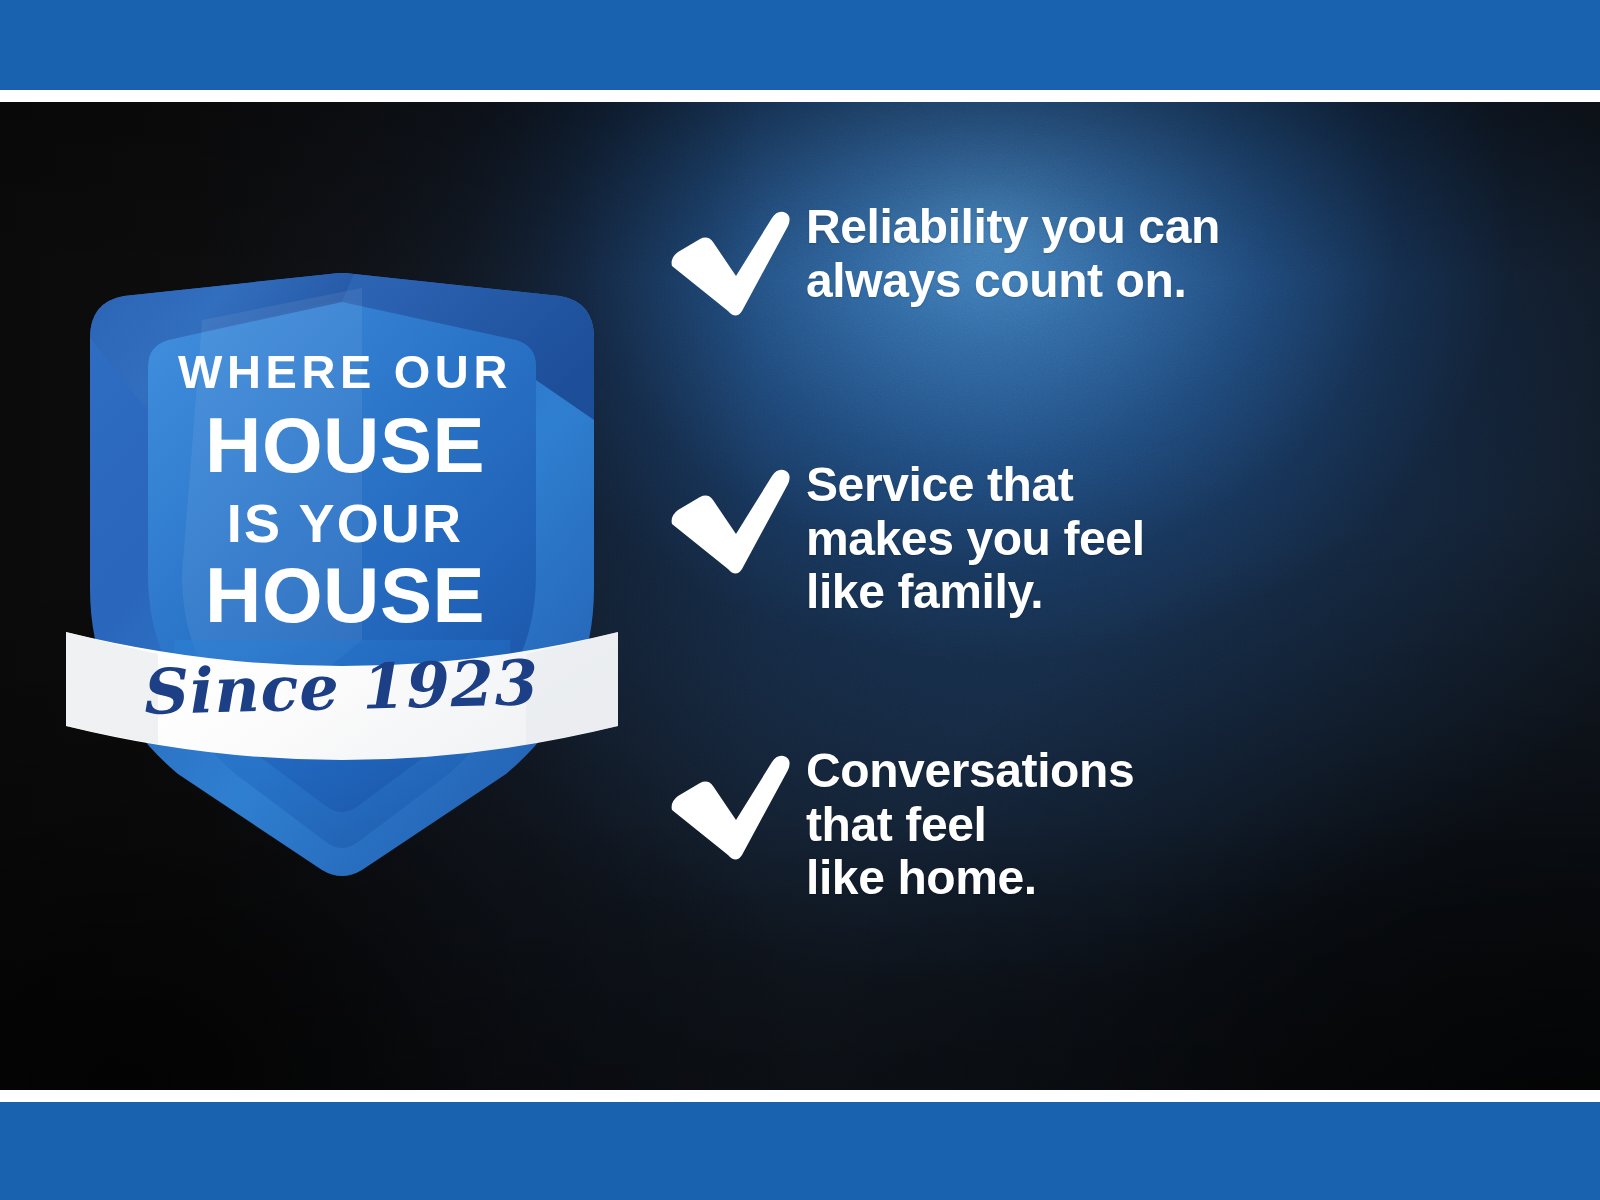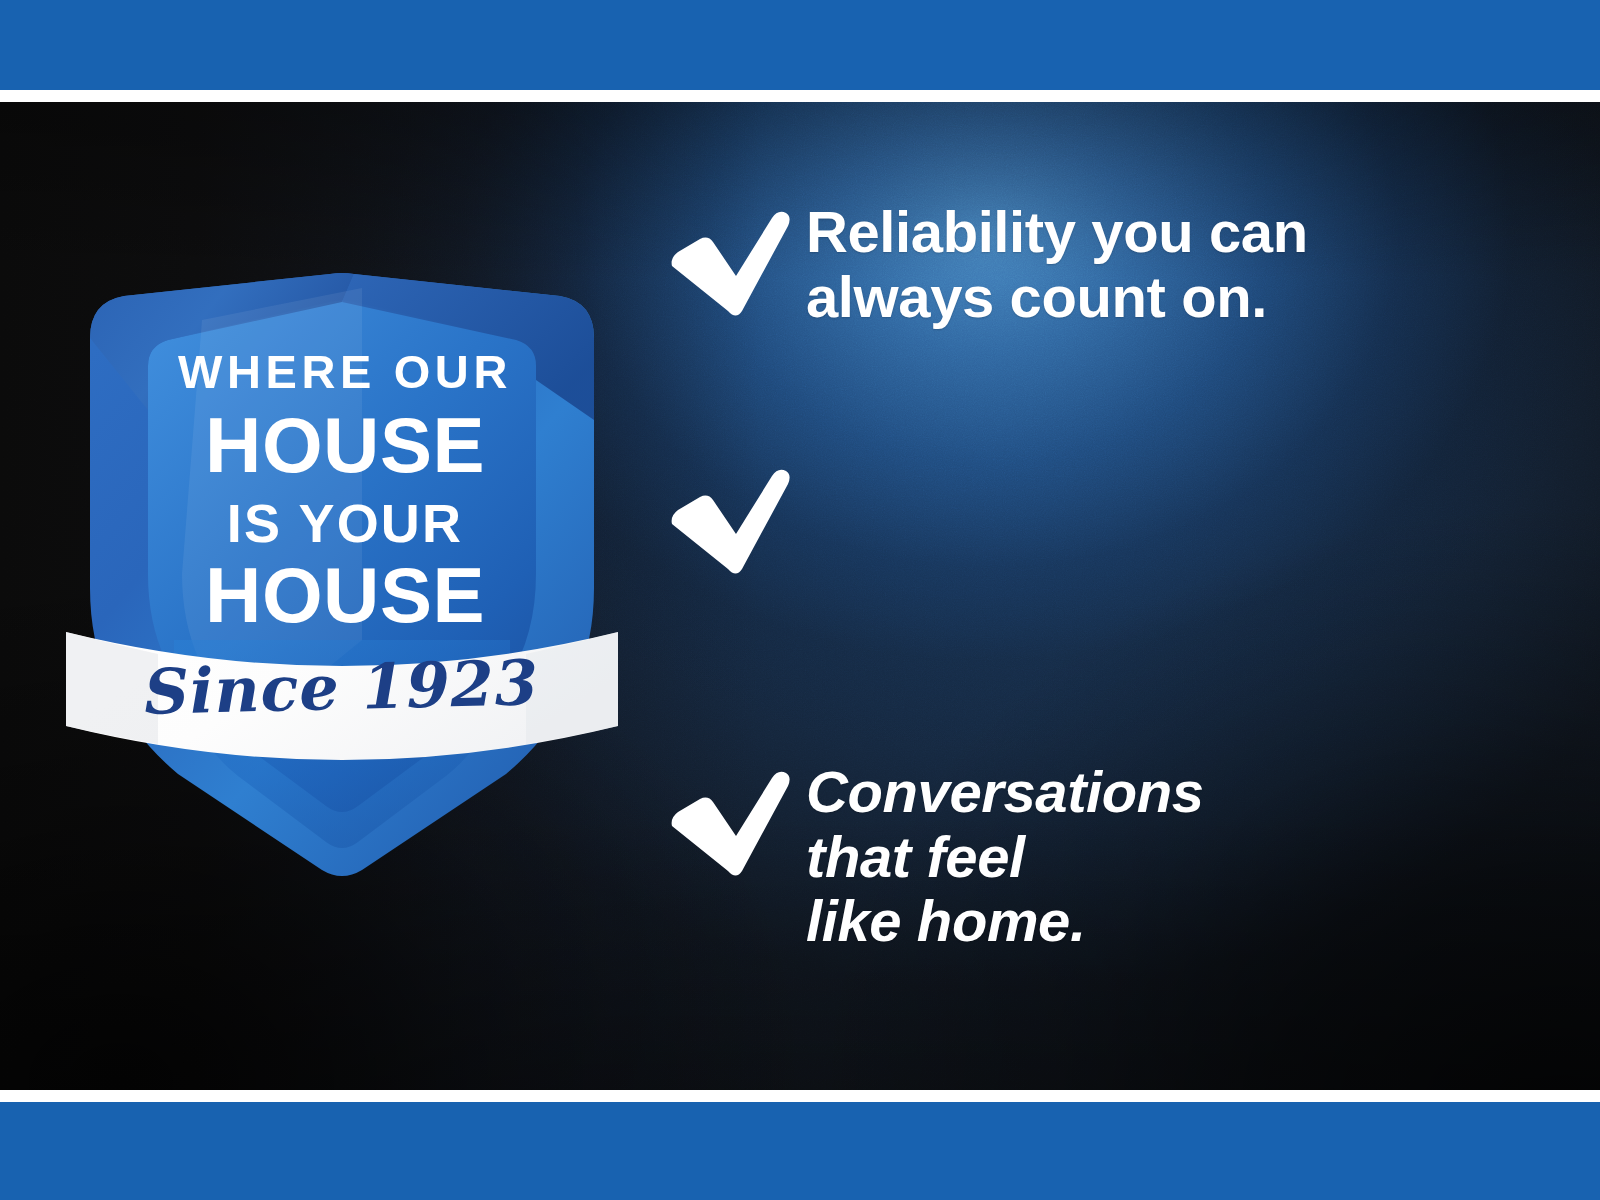--- a/index.html
+++ b/index.html
@@ -137,35 +137,35 @@
   }
   .benefit {
     position:absolute;
     display:flex;
     align-items:flex-start;
     gap:0;
     width:860px;
   }
   .b1 { top:0px; }
   .b2 { top:258px; }
-  .b3 { top:560px;font-style:italic; }
+  .b3 { top:544px; }
 
   .check {
     flex:0 0 auto;
     width:138px;
     padding-top:10px;
   }
   .check svg { display:block; width:122px; height:112px; }
 
   .benefit-text {
     flex:1 1 auto;
     color:#ffffff;
     font-family:"Liberation Sans", "DejaVu Sans", sans-serif;
     font-weight:bold;
-    font-size:58px;
+    font-size:48px;
     line-height:1.115;
     letter-spacing:-0.4px;
     white-space:pre-line;
     padding-top:4px;
     text-shadow:0 1px 2px rgba(0,0,0,0.18);
   }
 </style>
 </head>
 <body>
 
@@ -310,20 +310,23 @@
                    Q 40 29 45 36
                    L 68 70
                    L 104 12
                    Q 110 3 118 7
                    Q 124 11 120 20
                    L 74 105
                    Q 68 114 60 105
                    Z" fill="#ffffff"></path>
         </svg>
       </div>
+      <div class="benefit-text">Service that
+makes you feel
+like family.</div>
     </div>
 
     <div class="benefit b3">
       <div class="check">
         <svg viewBox="0 0 122 112" xmlns="http://www.w3.org/2000/svg">
           <path d="M 4 60
                    Q 2 52 10 46
                    L 32 33
                    Q 40 29 45 36
                    L 68 70

